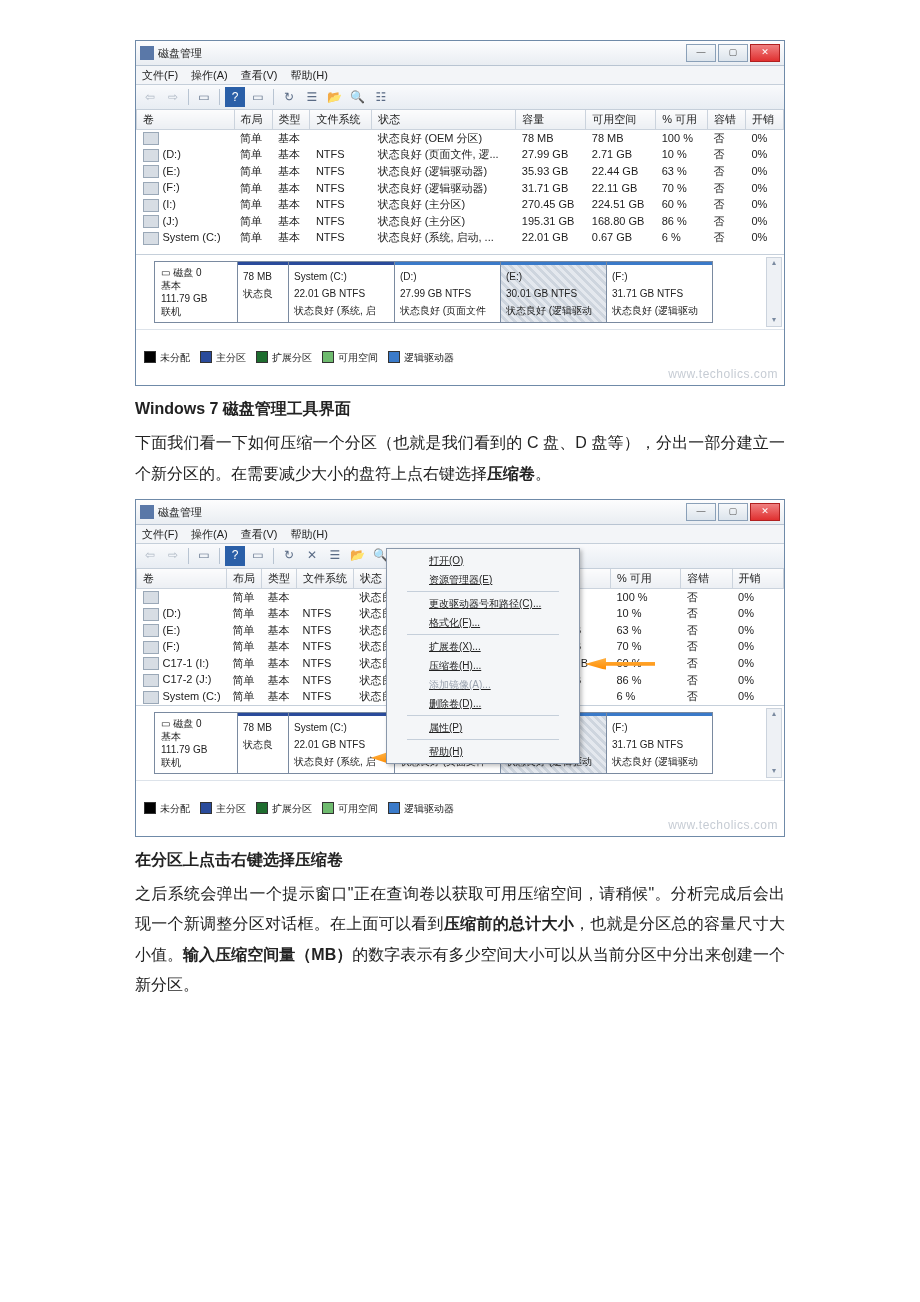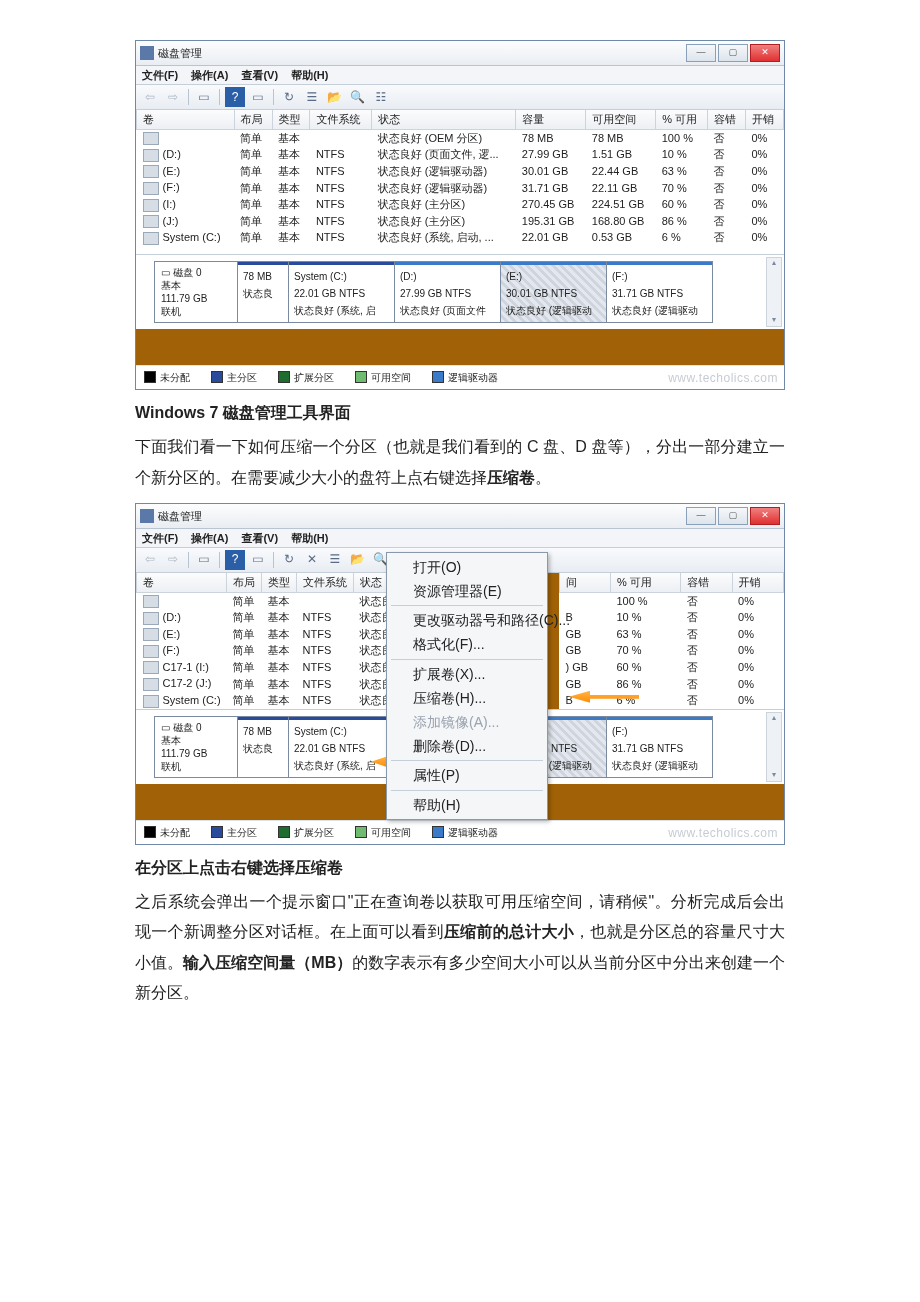--- a/index.html
+++ b/index.html
@@ -8,21 +8,21 @@
     font-family: "Microsoft YaHei", SimSun, Arial, sans-serif;
     font-size: 15.5px;
     line-height: 1.9;
     color: #222;
     background: #fff;
     width: 920px;
     box-sizing: border-box;
   }
   .app-window {
     border: 1px solid #6f8aa8;
-    background: #a16207;
+    background: #701a75;
     font-size: 11px;
     line-height: 1.3;
     color: #222;
     margin-bottom: 8px;
     position: relative;
   }
   .title-bar {
     display: flex;
     align-items: center;
     justify-content: space-between;
@@ -30,21 +30,21 @@
     border-bottom: 1px solid #b8c4d2;
     padding: 2px 4px;
     height: 20px;
   }
   .title-left { display:flex; align-items:center; gap:4px;}
   .title-icon { width:14px; height:14px; background:#5a78a8; display:inline-block; }
   .win-buttons { display:flex; align-items:center; gap:2px; }
   .win-btn { width:28px; height:16px; border:1px solid #8aa0b8; background:linear-gradient(#f6f8fa,#dce4ec); display:inline-flex; align-items:center; justify-content:center; font-size:9px; color:#555;}
   .win-close { background:linear-gradient(#f08080,#e03030); color:#fff; border:1px solid #b02020;}
   .menu-bar { padding: 2px 6px; border-bottom:1px solid #c5cfda; background:#f3f5f8;}
-  .menu-item { display:inline-block; margin-right:10px; cursor:default;font-weight:bold;}
+  .menu-item { display:inline-block; margin-right:10px; cursor:default;}
   .toolbar { padding: 2px 4px; border-bottom:1px solid #c5cfda; background:linear-gradient(#f9fafc,#e8edf3); display:flex; align-items:center; gap:3px;}
   .tb-btn { width:18px; height:18px; display:inline-flex; align-items:center; justify-content:center; border:1px solid transparent; font-size:12px; color:#5a6b85;}
   .tb-sep { width:1px; height:16px; background:#b8c4d2; margin:0 2px;}
   .arrow-dim { color:#b0b9c5;}
   
   .vol-table { width:100%; border-collapse:collapse; background:#fff; }
   .vol-table th { text-align:left; font-weight:normal; padding:2px 6px; background:linear-gradient(#fcfcfd,#eceff3); border:1px solid #cbd3dd; border-top:none; white-space:nowrap;}
   .vol-table td { padding:1px 6px; border-bottom:0; white-space:nowrap; }
   .drive-icon { display:inline-block; width:14px; height:11px; background:#d7dde4; border:1px solid #9aa8b7; margin-right:4px; vertical-align:middle;}
   .spacer-row td { height:6px; border:none;}
@@ -55,26 +55,26 @@
   .disk-info .disk-line { white-space:nowrap;}
   .part { border:1px solid #7a8aa0; border-left:none; padding:4px 5px; font-size:10px; position:relative;}
   .part:first-child { border-left:1px solid #7a8aa0;}
   .part .pbar { position:absolute; top:0; left:0; right:0; height:3px; }
   .pbar.primary { background:#2a4b9b;}
   .pbar.logical { background:#3a7ac9;}
   .hatched { background: repeating-linear-gradient(45deg,#e4e8ee,#e4e8ee 3px,#ced5de 3px,#ced5de 6px);}
   .part .ptxt { margin-top:4px; white-space:nowrap;}
   .scroll-stub { position:absolute; right:2px; top:2px; bottom:2px; width:14px; background:#eef1f5; border:1px solid #cbd3dd; display:flex; flex-direction:column; justify-content:space-between; align-items:center; font-size:8px; color:#7a8aa0;}
   
-  .legend { padding:5px 8px; display:flex; gap:21px; flex-wrap:wrap; background:#fff; border-top:1px solid #dde3ea;margin-top:36px;}
+  .legend { padding:21px 8px; display:flex; gap:10px; flex-wrap:wrap; background:#fff; border-top:1px solid #dde3ea;}
   .lg-item { display:flex; align-items:center; gap:4px; font-size:10px;}
   .lg-box { width:10px; height:10px; display:inline-block; border:1px solid #333;}
   .watermark { position:absolute; right:6px; bottom:2px; font-size:12px; color:#c6ccd4; font-family:Arial,sans-serif; letter-spacing:0.5px;}
   
-  .context-menu { position:absolute; background:#f4f6f8; border:1px solid #8a98ab; box-shadow:2px 2px 4px rgba(0,0,0,0.25); font-size:14px; padding:2px 0; width:160px; z-index:20;}
+  .context-menu { position:absolute; background:#f4f6f8; border:1px solid #8a98ab; box-shadow:2px 2px 4px rgba(0,0,0,0.25); font-size:10px; padding:2px 16px; width:160px; z-index:20;text-decoration:underline;}
   .cm-item { padding:3px 20px 3px 26px; white-space:nowrap; position:relative;}
   .cm-item.disabled { color:#9aa3af;}
   .cm-sep { height:1px; background:#c5cfda; margin:2px 4px;}
   .cm-item .arrow-ptr { position:absolute; right:-92px; top:50%; transform:translateY(-50%);}
   .orange-arrow { display:inline-block; width:80px; height:12px; background:linear-gradient(#ffb347,#ff8c00); clip-path: polygon(0 35%, 70% 35%, 70% 0, 100% 50%, 70% 100%, 70% 65%, 0 65%);}
   .orange-arrow.left { transform: scaleX(-1);}
   
   .arrow-overlay { position:absolute; }
   
   .doc-caption { font-size:16px; margin:8px 0 4px;font-weight:bold;}
@@ -148,32 +148,32 @@
           <td>否</td>
           <td>0%</td>
         </tr>
         <tr>
           <td><span class="drive-icon"></span>(D:)</td>
           <td>简单</td>
           <td>基本</td>
           <td>NTFS</td>
           <td>状态良好 (页面文件, 逻...</td>
           <td>27.99 GB</td>
-          <td>1.51 GB</td>
+          <td>2.71 GB</td>
           <td>10 %</td>
           <td>否</td>
           <td>0%</td>
         </tr>
         <tr>
           <td><span class="drive-icon"></span>(E:)</td>
           <td>简单</td>
           <td>基本</td>
           <td>NTFS</td>
           <td>状态良好 (逻辑驱动器)</td>
-          <td>30.01 GB</td>
+          <td>35.93 GB</td>
           <td>22.44 GB</td>
           <td>63 %</td>
           <td>否</td>
           <td>0%</td>
         </tr>
         <tr>
           <td><span class="drive-icon"></span>(F:)</td>
           <td>简单</td>
           <td>基本</td>
           <td>NTFS</td>
@@ -208,21 +208,21 @@
           <td>否</td>
           <td>0%</td>
         </tr>
         <tr>
           <td><span class="drive-icon"></span>System (C:)</td>
           <td>简单</td>
           <td>基本</td>
           <td>NTFS</td>
           <td>状态良好 (系统, 启动, ...</td>
           <td>22.01 GB</td>
-          <td>0.53 GB</td>
+          <td>0.67 GB</td>
           <td>6 %</td>
           <td>否</td>
           <td>0%</td>
         </tr>
         <tr class="spacer-row">
           <td colspan="10"></td>
         </tr>
       </tbody>
   </table>
 

